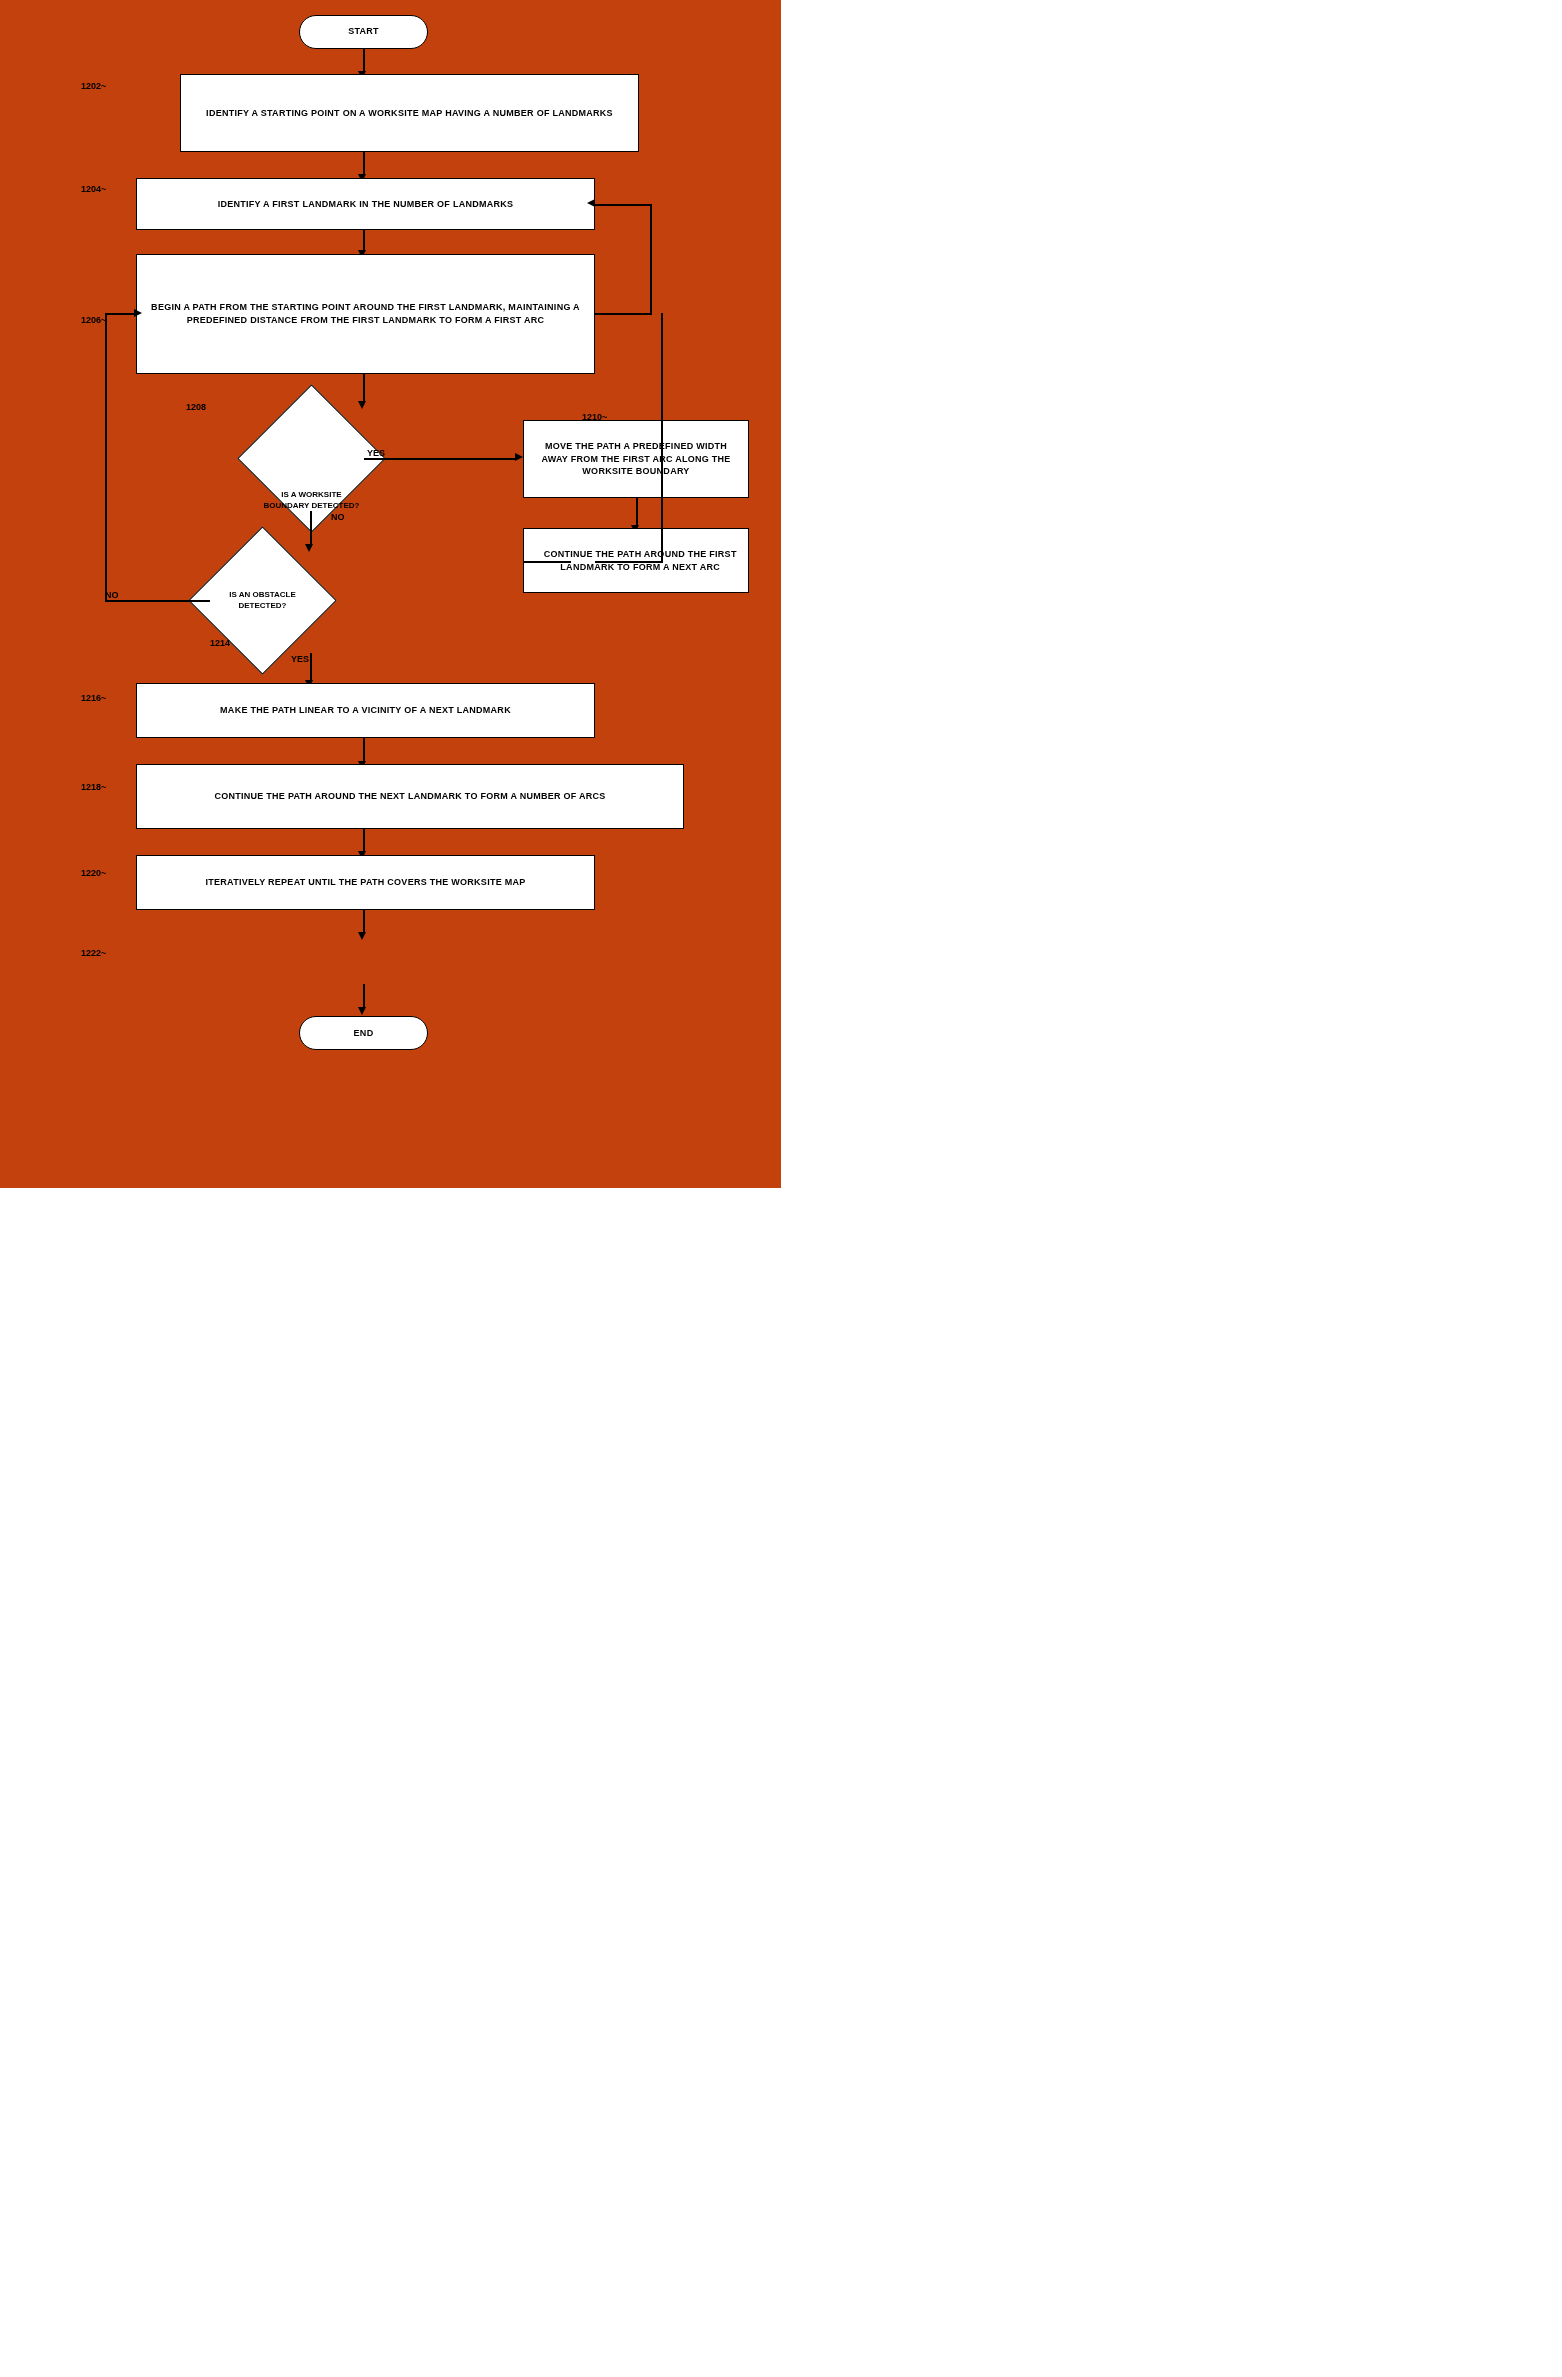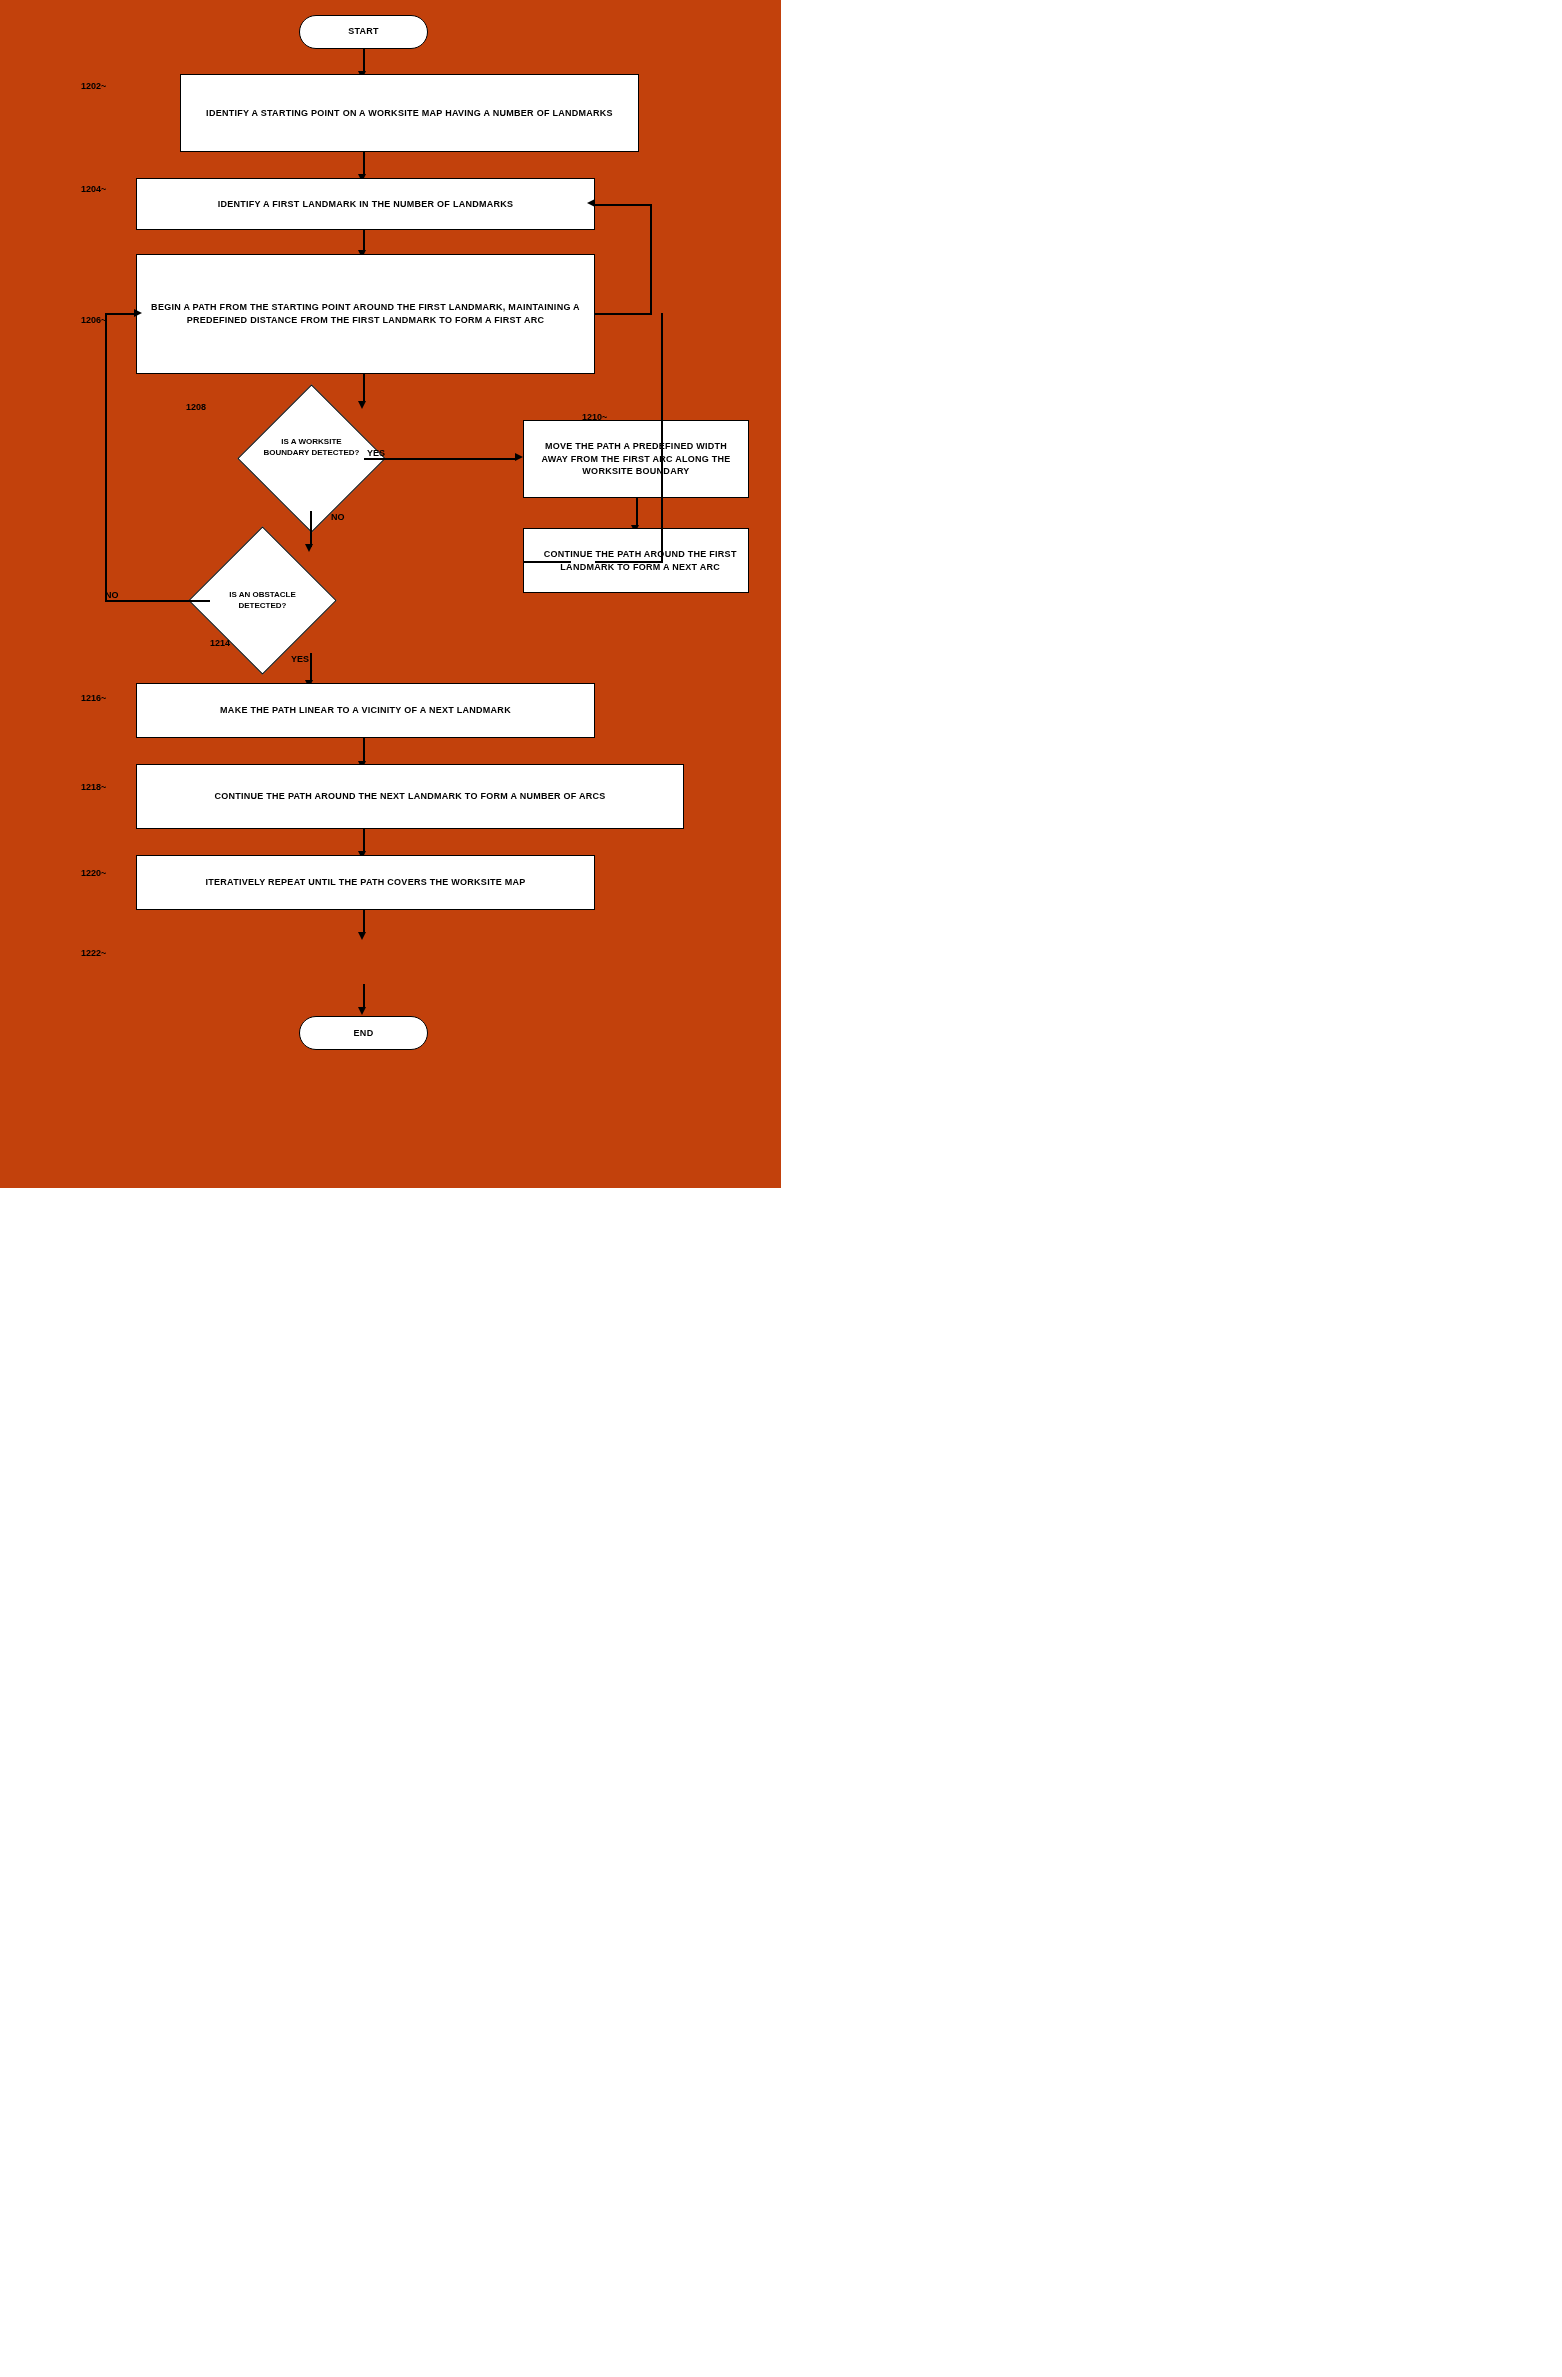--- a/index.html
+++ b/index.html
@@ -127,21 +127,21 @@
   <div class="arrowhead-left" style="left:587px; top:199px;"></div>
 
   <div class="arrow-line arrow-v" style="left:363px; top:373px; height:29px;"></div>
   <div class="arrowhead-down" style="left:358px; top:401px;"></div>
 
   <div class="fc-label" style="left:186px; top:402px;">
     <span>1208</span>
   </div>
 
   <div style="position:absolute; left:259px; top:406px; width:105px; height:105px; transform:rotate(45deg); border:1.6px solid #000; background:#fff;"></div>
-  <div style="position:absolute; left:259px; top:395px; width:105px; height:105px; display:flex; align-items:center; justify-content:center;">
+  <div style="position:absolute; left:259px; top:406px; width:105px; height:105px; display:flex; align-items:flex-end; justify-content:center;">
     <span style="font-size:8px; font-weight:bold; text-align:center; line-height:1.3;">IS A WORKSITE BOUNDARY DETECTED?</span>
   </div>
 
   <div class="fc-label" style="left:367px; top:448px;">
     <span>YES</span>
   </div>
 
   <div class="arrow-line arrow-h" style="left:364px; top:458px; width:153px;"></div>
   <div class="arrowhead-right" style="left:515px; top:453px;"></div>
 

